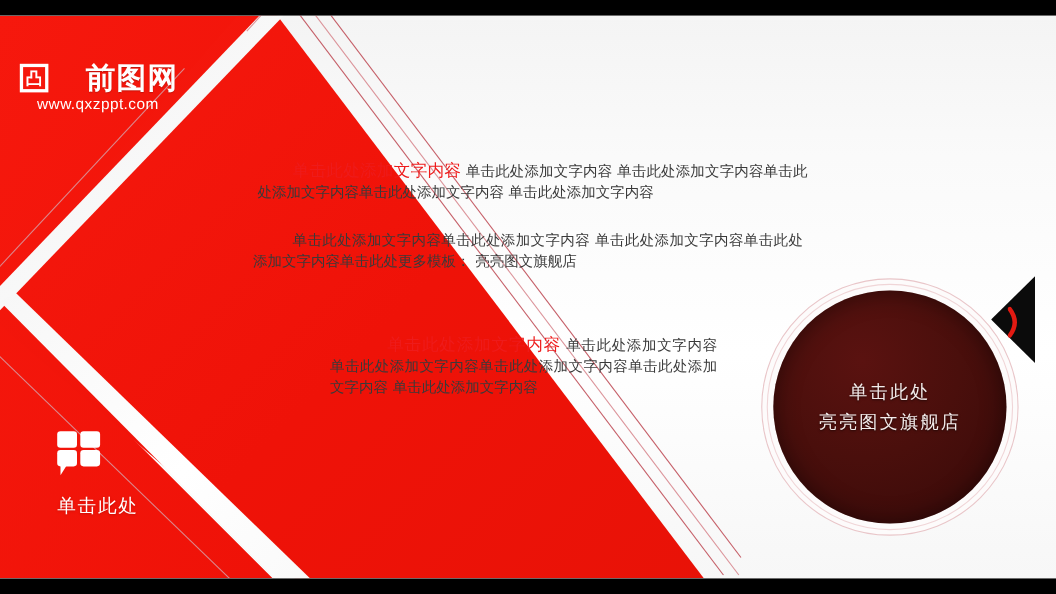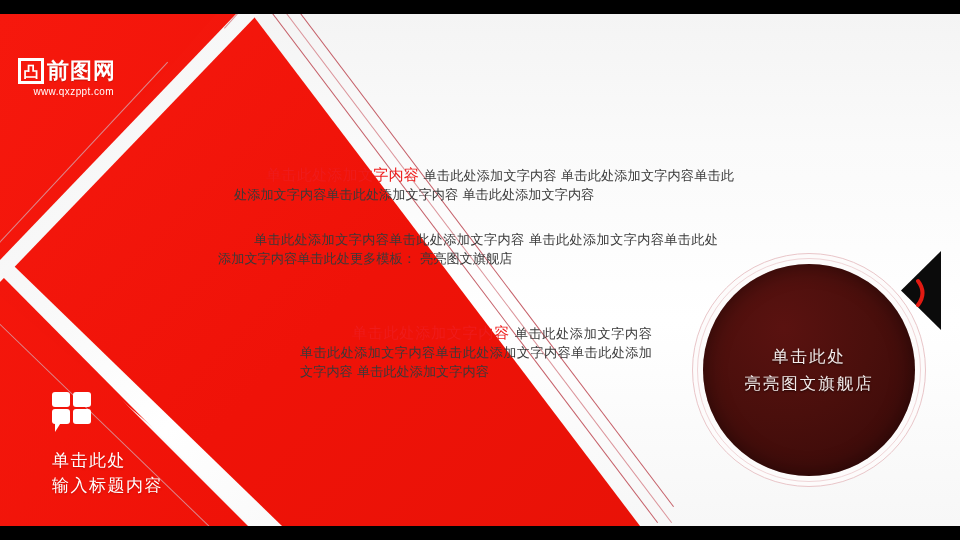--- a/index.html
+++ b/index.html
@@ -77,47 +77,47 @@
     z-index:20; user-select:none;
   }
   .logo-row { display:flex; align-items:center; gap:3px; }
   .logo-mark {
     width:26px; height:26px;
     border:3px solid #ffffff;
     display:flex; align-items:center; justify-content:center;
     color:#ffffff; font-size:15px; font-weight:bold; line-height:1;
   }
   .logo-word {
-    color:#ffffff; font-size:22px; font-weight:bold;
+    color:#ffffff; font-size:27px; font-weight:bold;
     letter-spacing:1px; line-height:26px;
     text-shadow:0 1px 1px rgba(0,0,0,.2);
+    margin-left:31px;
   }
   .logo-url {
-    color:#ffffff; font-size:10px; letter-spacing:.4px;
-    text-align:right; margin-top:2px; padding-right:2px;
+    color:#ffffff; font-size:14px; letter-spacing:.4px;
+    text-align:center; margin-top:2px; padding-right:2px;
     font-family:"Liberation Sans",sans-serif;
   }
 
   
   .para {
     position:absolute; z-index:25;
     color:#3a3a3a;
     font-size:13.2px;
     line-height:19px;
     font-family:"DejaVu Sans","Liberation Sans",sans-serif;
     text-align:justify;
-    margin-top:20px;
   }
   .lead {
     color:#ee1b1b;
     font-size:15.2px;
     font-family:"DejaVu Sans","Liberation Sans",sans-serif;
   }
   #para1 { left:234px; top:132px; width:500px; text-indent:32px; }
-  #para2 { left:218px; top:196px; width:500px; text-indent:36px; }
+  #para2 { left:230px; top:196px; width:500px; text-indent:36px; }
   #para3 { left:300px; top:290px; width:352px; text-indent:52px; }
   .url-line { display:block; }
 
   
   .title-block {
     position:absolute; left:52px; top:378px; z-index:30;
   }
   .bubble-icon {
     position:relative; width:42px; height:42px;
   }
@@ -245,21 +245,20 @@
         <div class="bubble-body">
           <span class="q q1"></span>
           <span class="q q2"></span>
           <span class="q q3"></span>
           <span class="q q4"></span>
         </div>
         <div class="bubble-tail"></div>
       </div>
       <div class="title-text">
         <div>单击此处</div>
-        <div>输入标题内容</div>
       </div>
     </div>
 
     <div class="circle-wrap">
       <div class="ring-outer"></div>
       <div class="ring-inner"></div>
       <div class="circle-fill">
         <div class="circle-text">
           <div>单击此处</div>
           <div>亮亮图文旗舰店</div>

